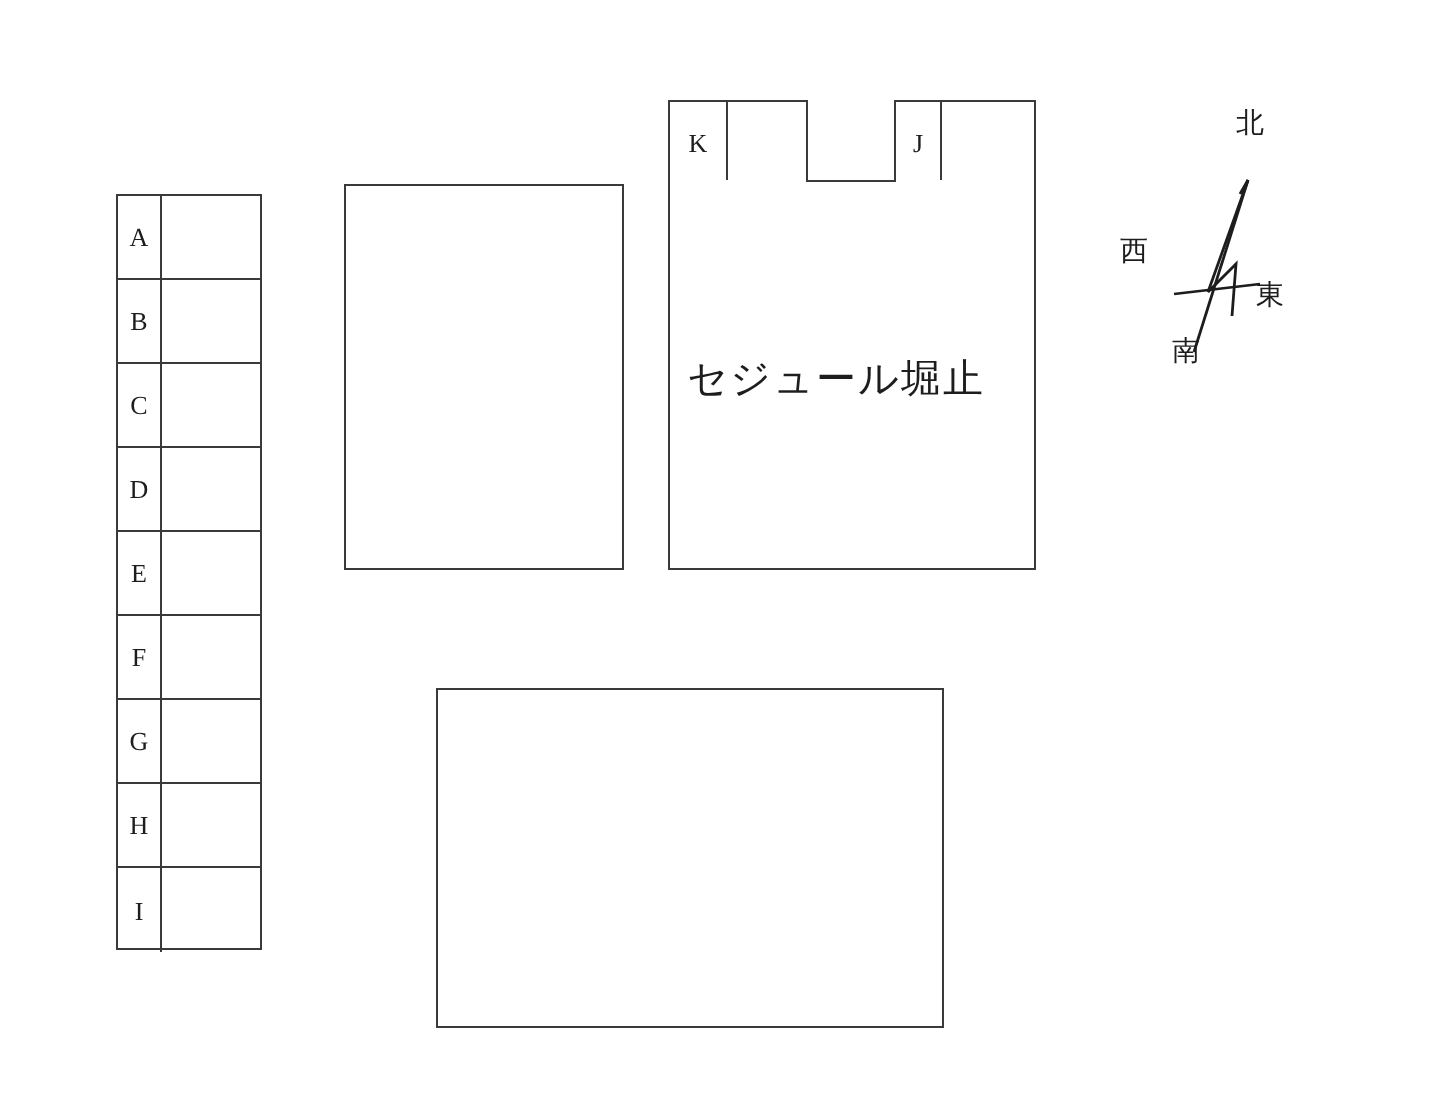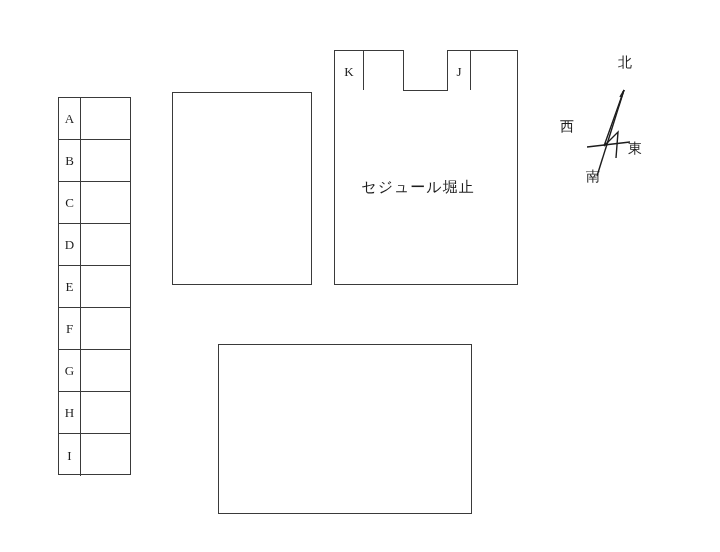--- a/index.html
+++ b/index.html
@@ -121,21 +121,21 @@
   }
   #seam-k { left: 335px; width: 68px; }
   #seam-j { left: 448px; width: 69px; }
 
   #building-main-name {
     position: absolute;
     left: 334px;
     top: 178px;
     width: 168px;
     text-align: center;
-    font-size: 15px;
+    font-size: 20px;
     line-height: 1.2;
     letter-spacing: 1px;
     color: #1d1d1d;
     white-space: nowrap;
   }
 
   
   #compass {
     position: absolute;
     left: 552px;

